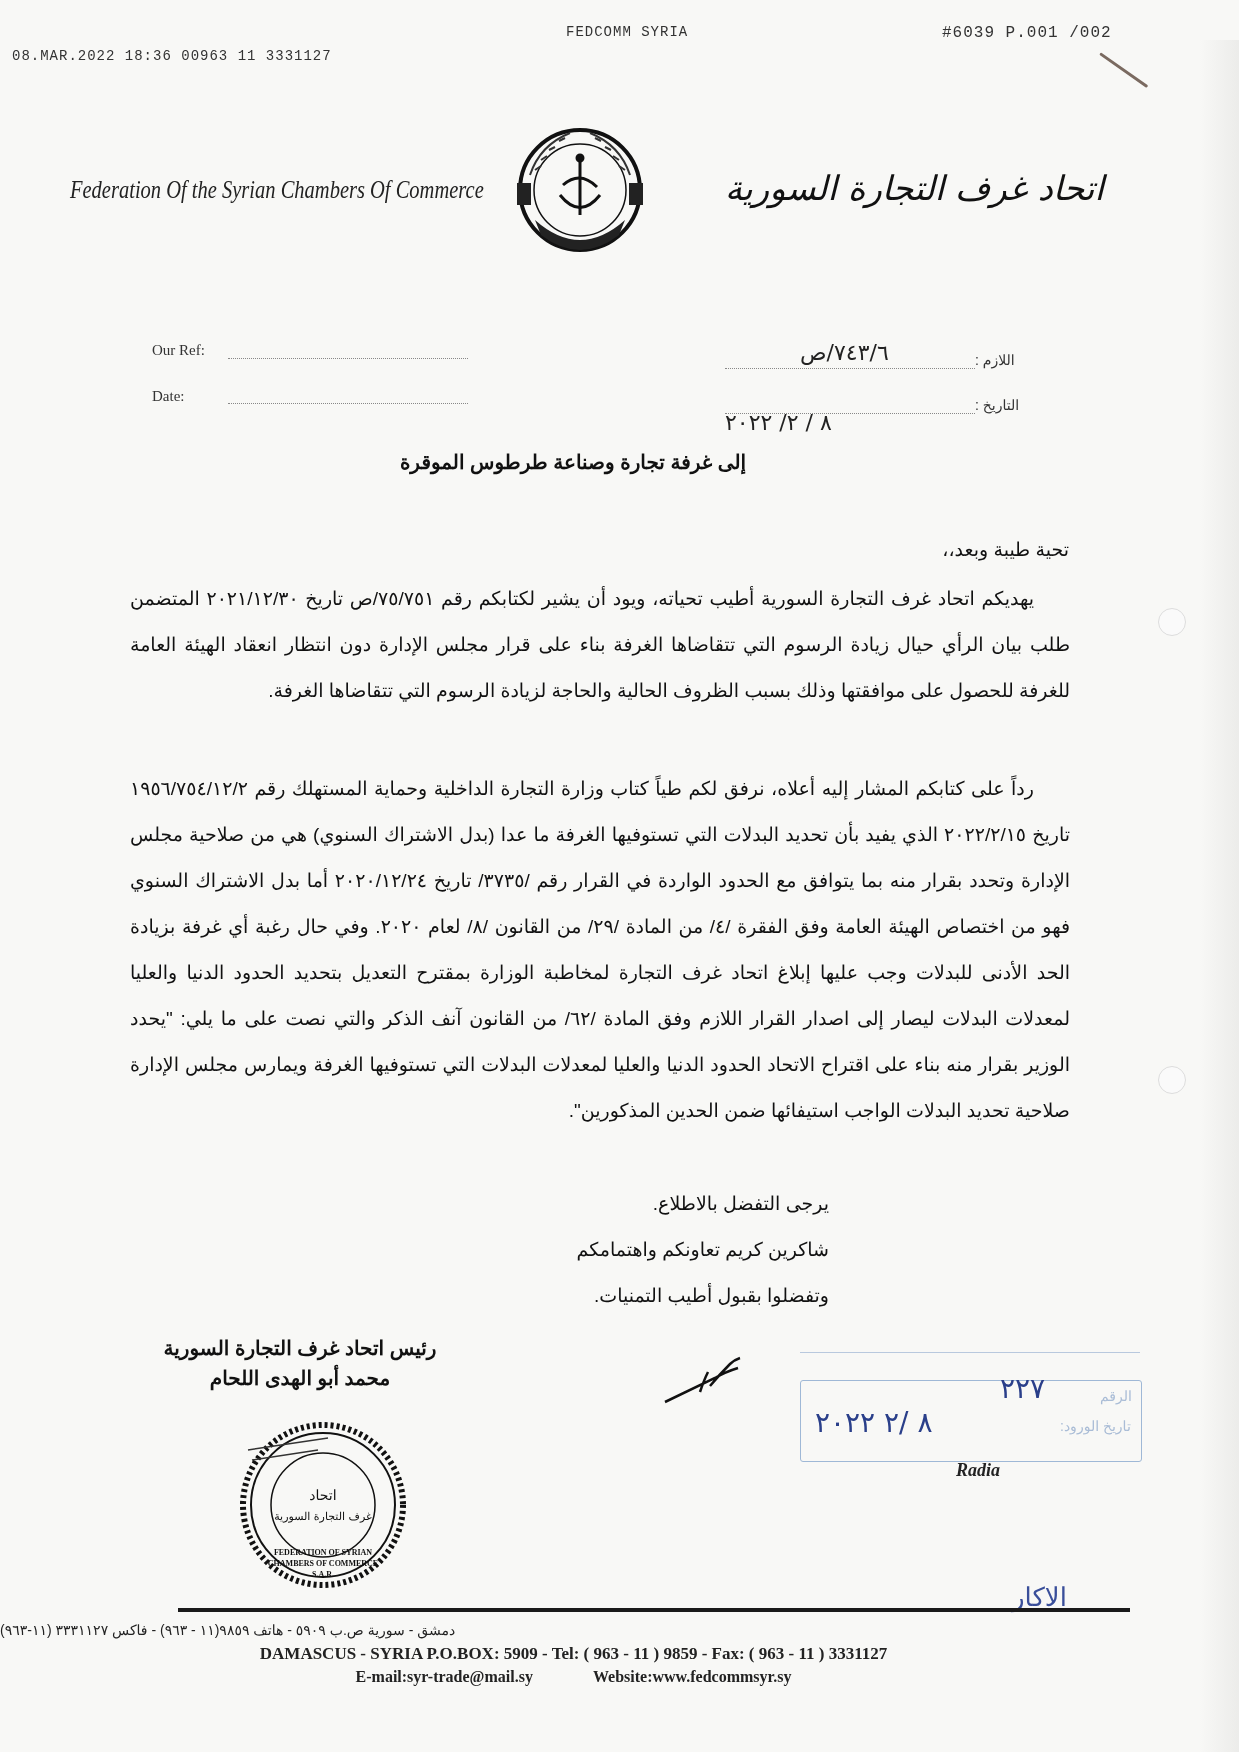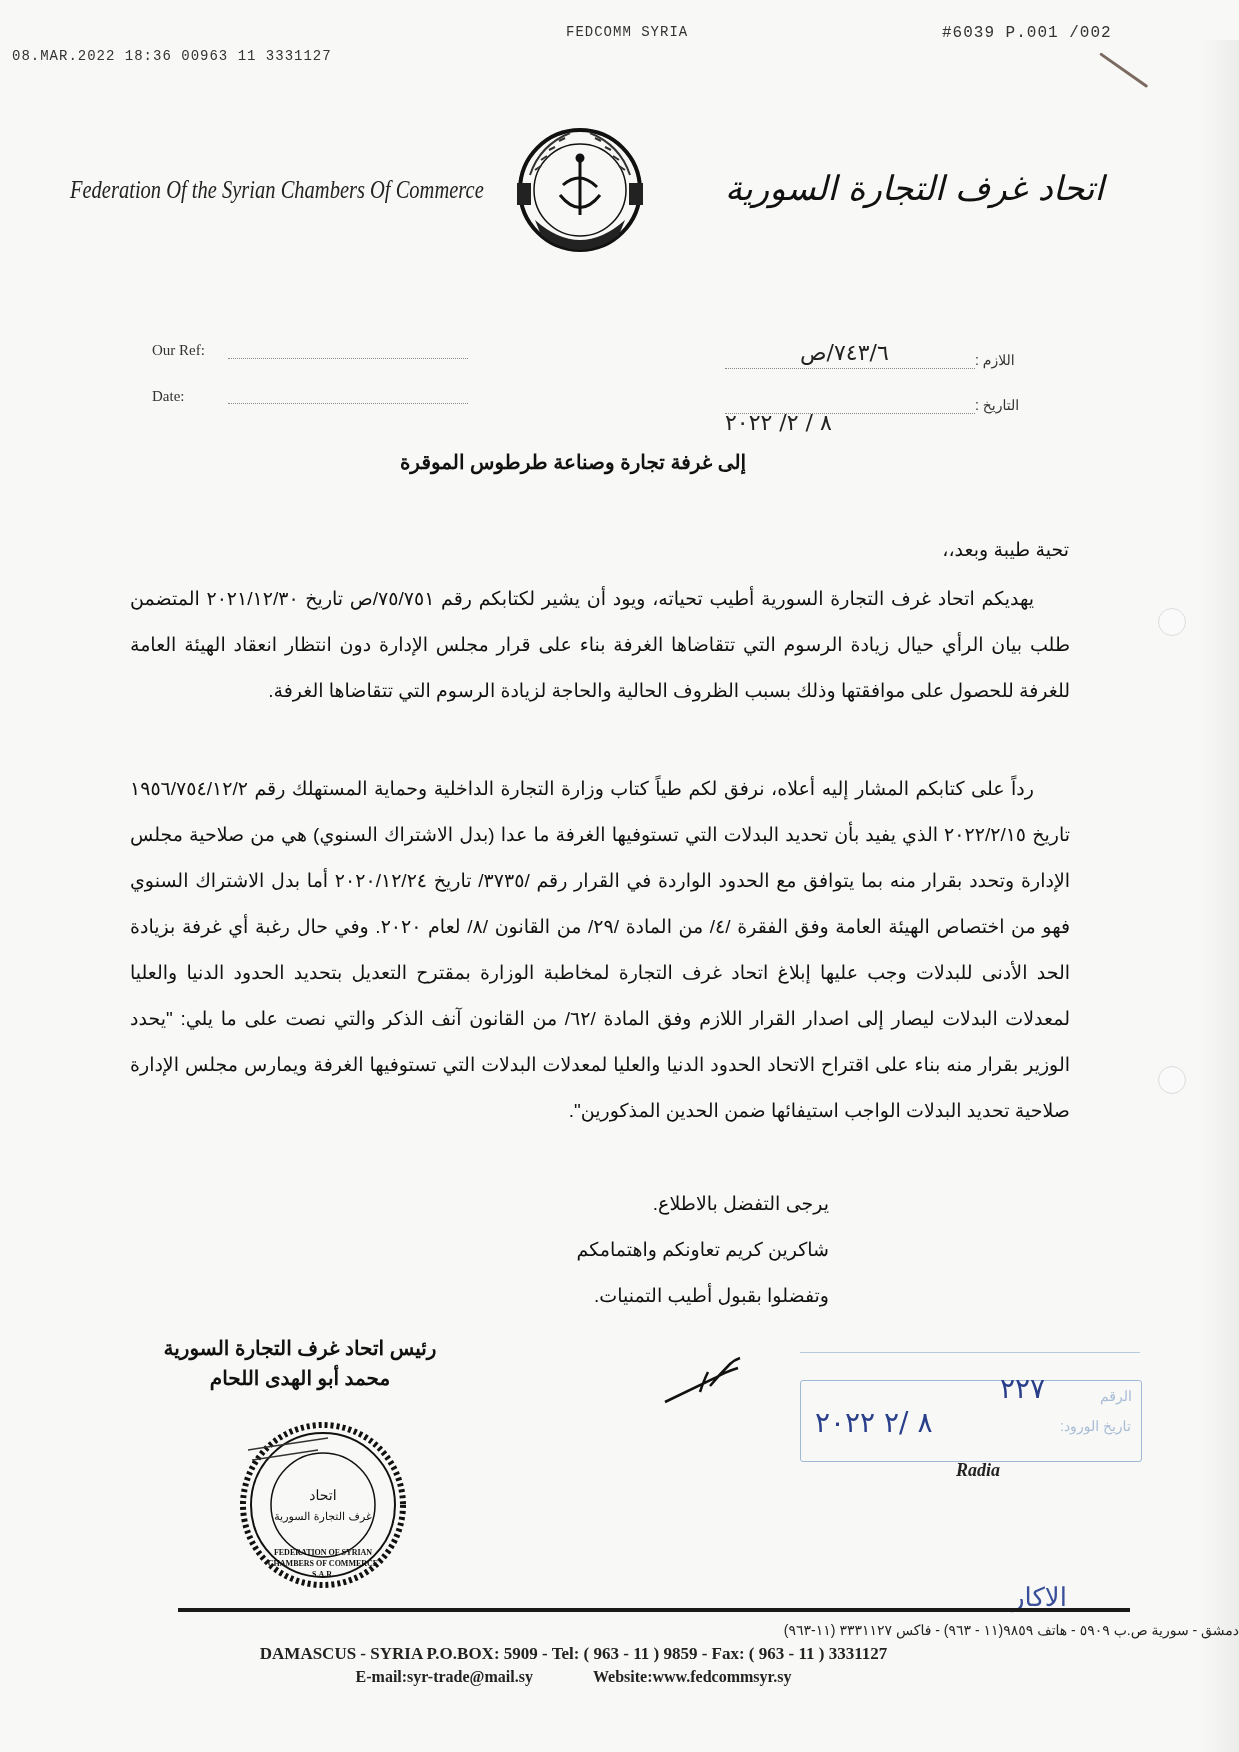--- a/index.html
+++ b/index.html
@@ -49,21 +49,21 @@
     .recv-stamp { position: absolute; left: 800px; top: 1380px; width: 340px; height: 80px;
       border: 1.5px solid #9fb8d6; border-radius: 3px; }
     .recv-top { position: absolute; left: 800px; top: 1352px; width: 340px; height: 0; border-top: 1px solid #b9c9de; }
     .recv-faint { position: absolute; color: #a9bcd6; font-size: 14px; direction: rtl; }
     .hand { position: absolute; font-family: "DejaVu Sans", sans-serif; color: #2a3f8a; font-size: 28px; letter-spacing: 3px; }
     .radia { position: absolute; left: 956px; top: 1460px; font-family: "Liberation Serif", serif;
       font-style: italic; font-weight: bold; font-size: 18px; color: #222; }
     .hand-note { position: absolute; left: 1012px; top: 1582px; font-size: 26px; color: #3a4f9a; direction: rtl; font-family: "DejaVu Serif", serif; }
 
     .footer-rule { position: absolute; left: 178px; top: 1608px; width: 952px; height: 4px; background: #1a1a1a; }
-    .footer-ar { position: absolute; left: 0; width: 1239px; top: 1622px; text-align: right; font-size: 14px; direction: rtl; color: #222; }
+    .footer-ar { position: absolute; left: 0; width: 1239px; top: 1622px; text-align: left; font-size: 14px; direction: rtl; color: #222; }
     .footer-en { position: absolute; left: 0; width: 1147px; text-align: center; font-family: "Liberation Serif", serif;
       font-weight: bold; color: #222; }
     #footer-line1 { top: 1644px; font-size: 17px; }
     #footer-line2 { top: 1668px; font-size: 16px; }
     .footer-gap { display: inline-block; width: 60px; }
     .punch { position: absolute; left: 1158px; width: 26px; height: 26px; border-radius: 50%;
       border: 1px solid #ddd; background: #fafafa; }
   </style>
 </head>
 <body>

